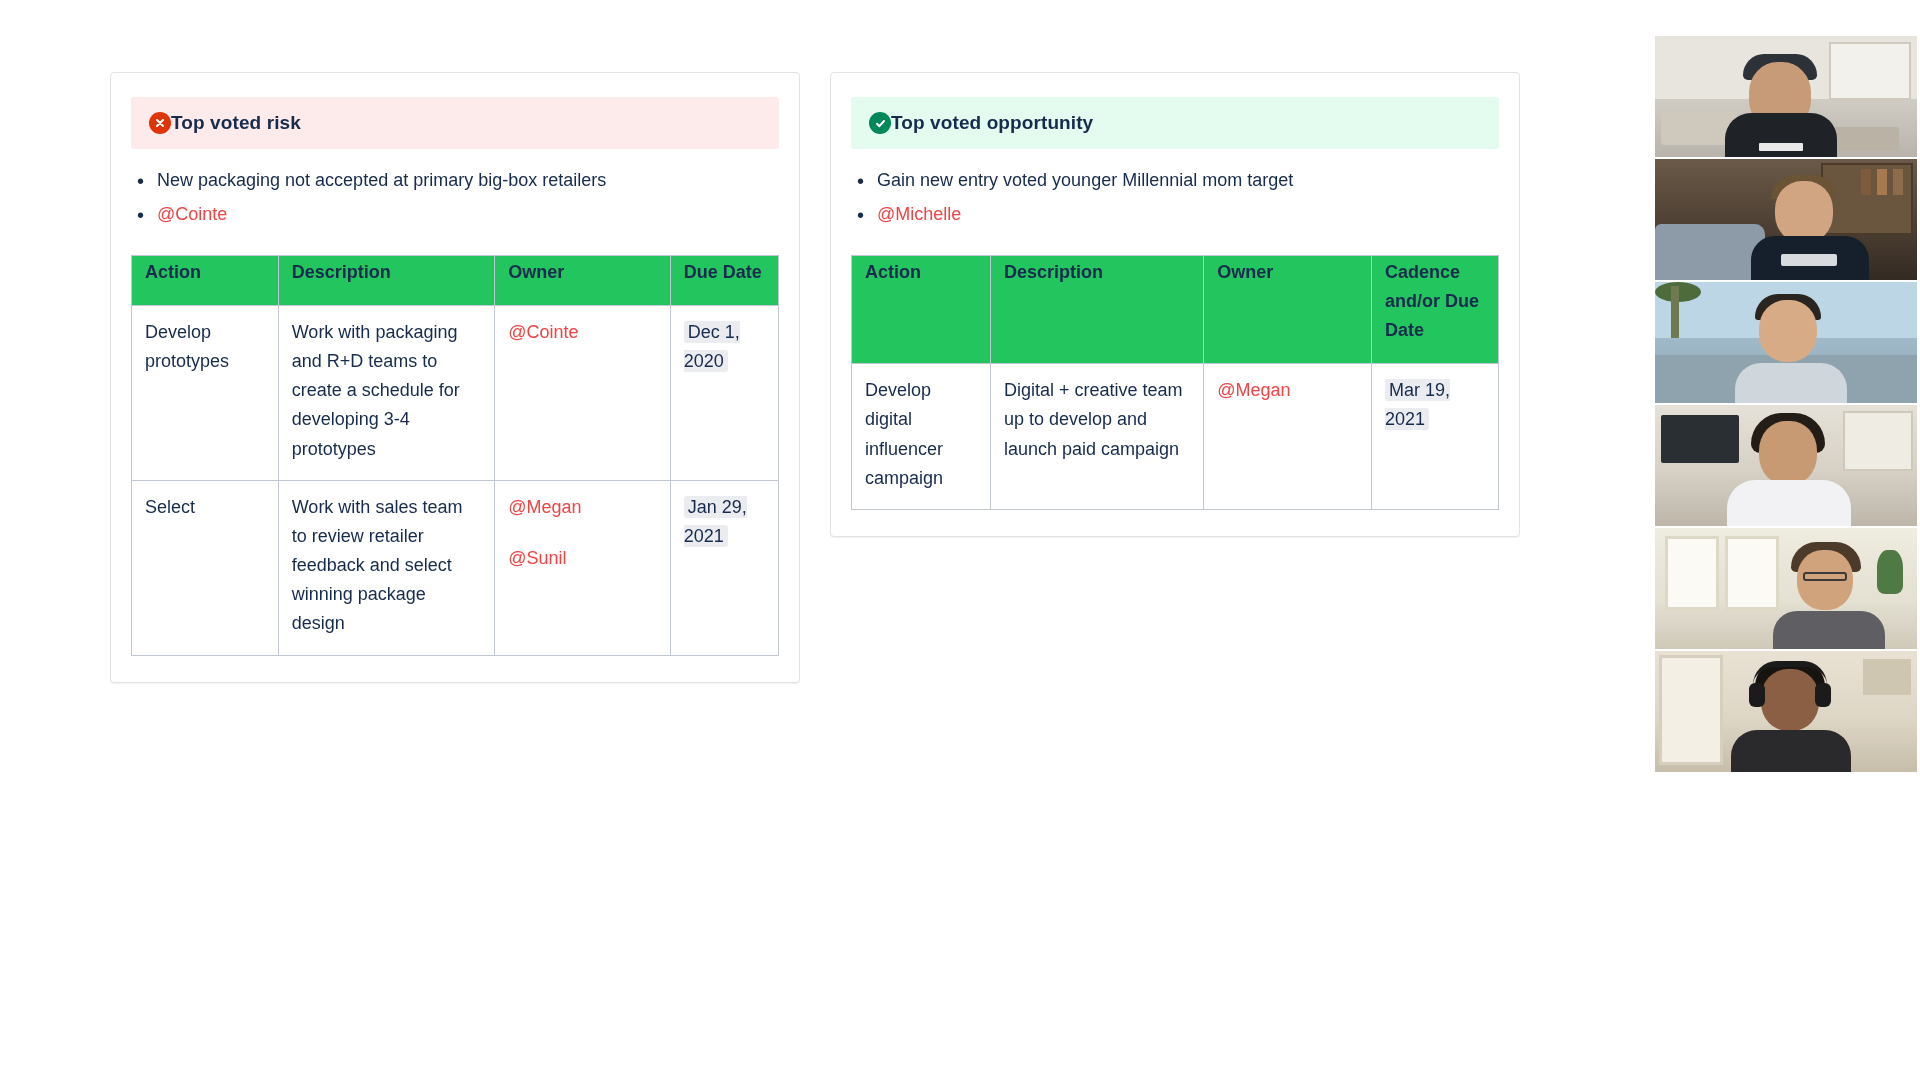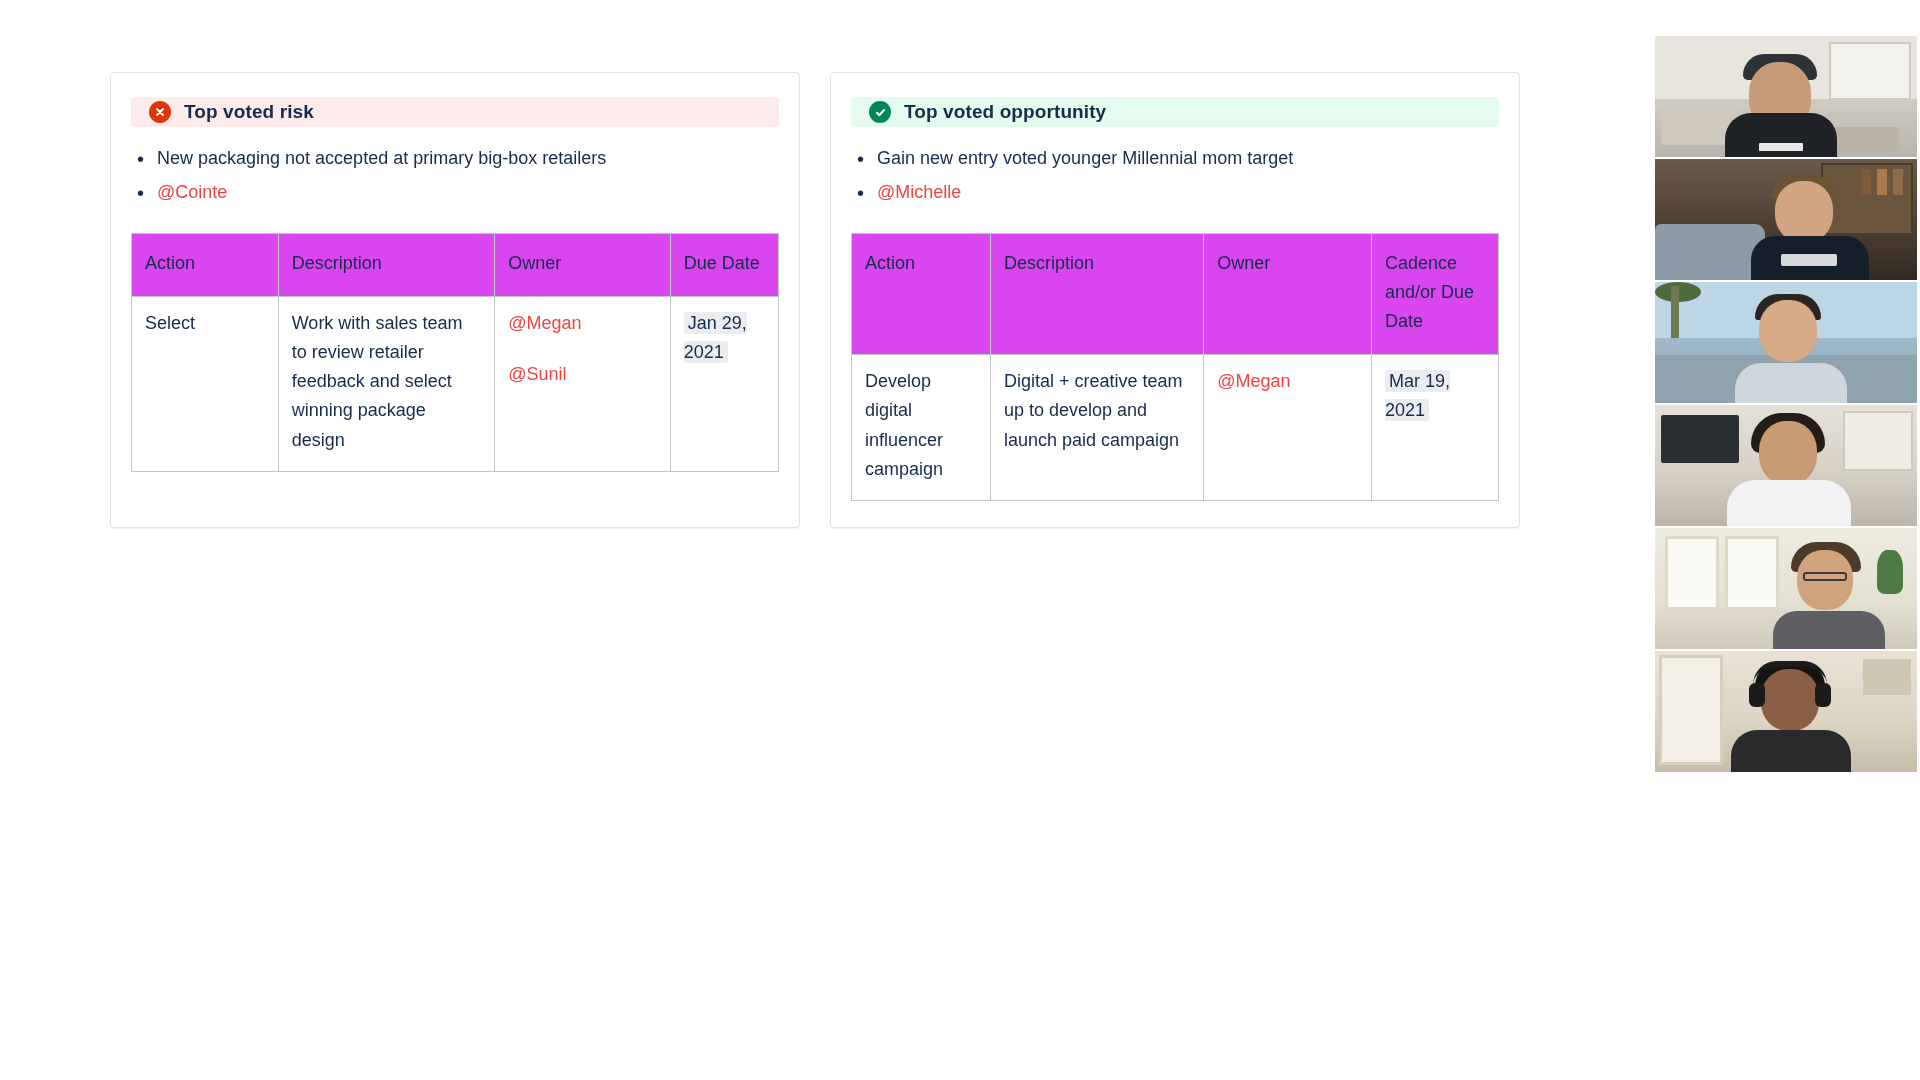--- a/index.html
+++ b/index.html
@@ -29,22 +29,21 @@
     border: 1px solid #e3e3e3;
     border-radius: 4px;
     padding: 24px 20px 26px 20px;
     box-shadow: 0 1px 1px rgba(9,30,66,0.06);
   }
   .card.right { align-self: flex-start; }
 
   .banner {
     display: flex;
     align-items: center;
-    gap: 13px;
-    padding: 4px 18px;
+    padding: 15px 18px;
     border-radius: 3px;
     margin-bottom: 18px;
   }
   .banner.risk { background: #fdebec; }
   .banner.opportunity { background: #e3fcef; }
   .banner-title {
     font-size: 19px;
     font-weight: bold;
     color: #172b4d;
     letter-spacing: 0.1px;
@@ -92,23 +91,23 @@
   table.grid th, table.grid td {
     border: 1px solid #c1c7d0;
     vertical-align: top;
     padding: 12px 13px 16px 13px;
     font-size: 18px;
     line-height: 1.62;
     color: #172b4d;
     text-align: left;
   }
   table.grid th {
-    background: #d946ef;
-    font-weight: normal;
-    padding-top: 15px;
+    background: #22c55e;
+    font-weight: bold;
+    padding-top: 2px;
     padding-bottom: 18px;
   }
   .date-chip {
     background: #ebecf0;
     border-radius: 3px;
     padding: 1px 4px;
     display: inline;
   }
   .cell-mention { display: block; }
   .cell-mention + .cell-mention { margin-top: 22px; }
@@ -234,20 +233,28 @@
         <thead>
           <tr>
             <th>Action</th>
             <th>Description</th>
             <th>Owner</th>
             <th>Due Date</th>
           </tr>
         </thead>
         <tbody>
           <tr>
+            <td>Develop prototypes</td>
+            <td>Work with packaging and R+D teams to create a schedule for developing 3-4 prototypes</td>
+            <td>
+                <span class="mention cell-mention">@Cointe</span>
+              </td>
+            <td><span class="date-chip">Dec 1, 2020</span></td>
+          </tr>
+          <tr>
             <td>Select</td>
             <td>Work with sales team to review retailer feedback and select winning package design</td>
             <td>
               <span class="mention cell-mention">@Megan</span>
               <span class="mention cell-mention">@Sunil</span>
             </td>
             <td><span class="date-chip">Jan 29, 2021</span></td>
           </tr>
         </tbody>
       </table>

